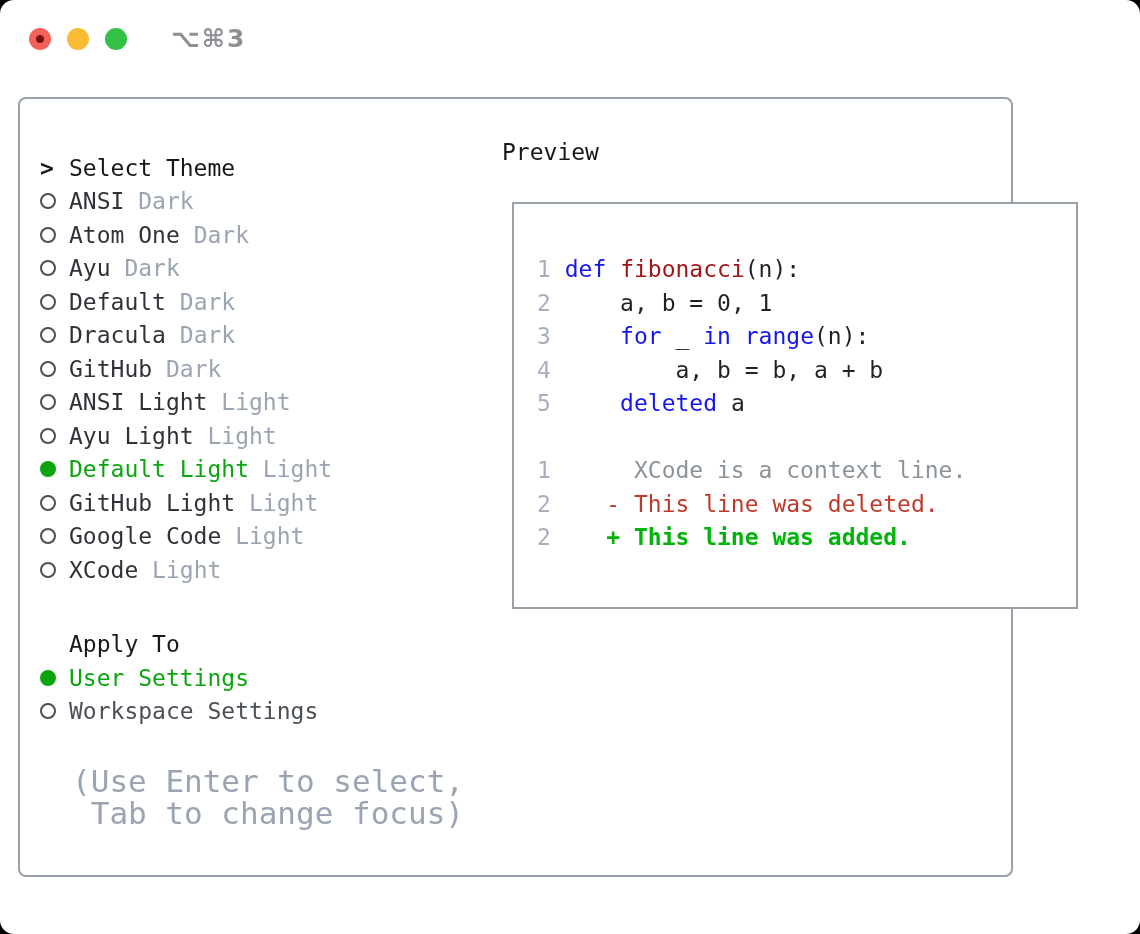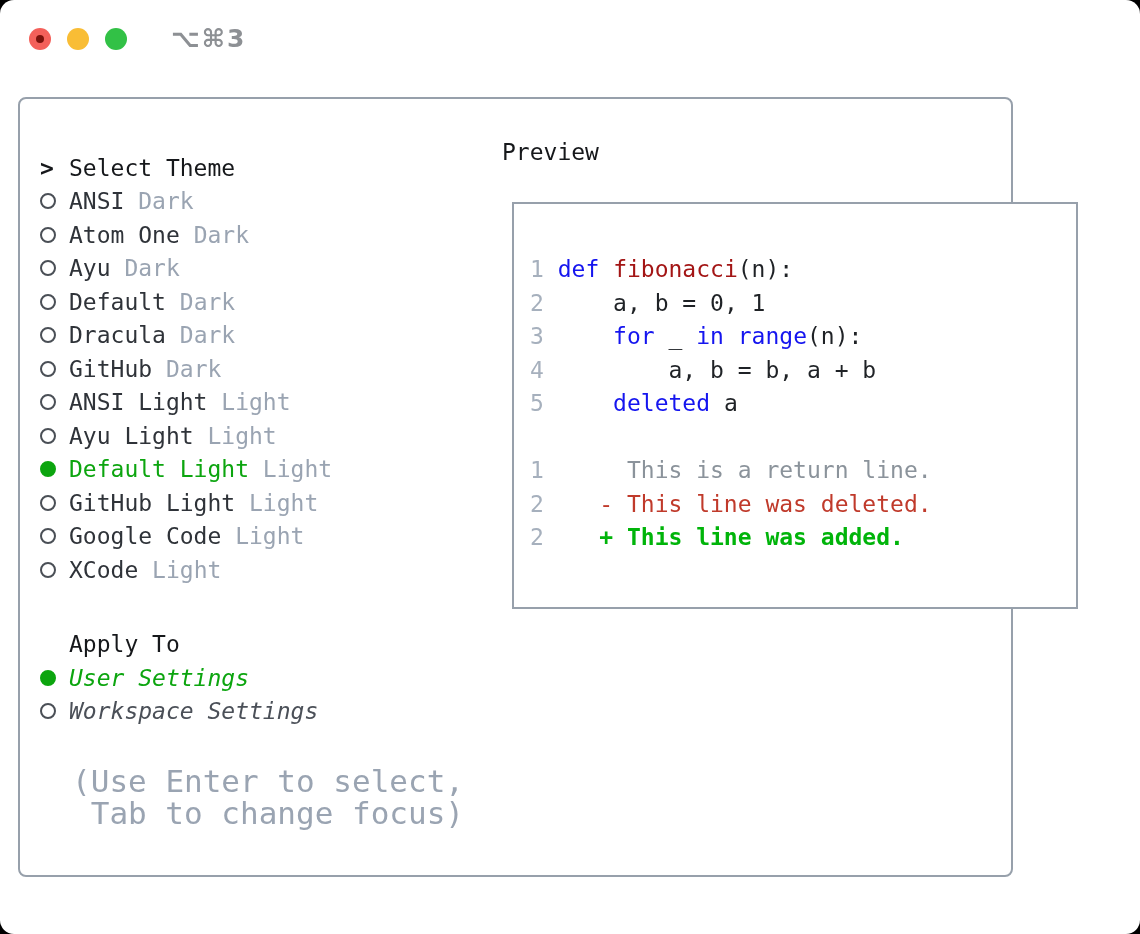--- a/index.html
+++ b/index.html
@@ -36,33 +36,33 @@
   .row{display:flex; align-items:center; height:33.5px; font-size:23px; white-space:pre;}
   .marker{width:29px; display:inline-flex; align-items:center; flex:none;}
   .caret-glyph{font-weight:bold; color:var(--ink); font-size:23px;}
   .h{font-weight:normal; color:var(--ink);}
   .left-col{position:absolute; left:20px; top:52px;}
   .radio{width:12px;height:12px;border:2px solid var(--radio-outline);border-radius:50%;box-sizing:content-box;}
   .radio.on{background:var(--accent-green);border-color:var(--accent-green);}
   .tname{color:var(--item-ink);}
   .tname.sel{color:var(--accent-green);}
   .tvar{color:var(--muted-gray);}
-  .olabel{color:var(--option-ink);font-style:italic;}
+  .olabel{color:var(--option-ink);}
   .olabel.sel{color:var(--accent-green);}
   .apply-block{margin-top:41px;}
   .help{
     margin-top:37px; width:424px; color:var(--muted-gray); font-size:31px;
     line-height:32px; white-space:pre-wrap;text-align:right;
   }
   
   .preview-title{position:absolute; left:482px; top:36px;}
   .preview-box{
     position:absolute; left:492px; top:103px; width:566px; height:407px;
     box-sizing:border-box; border:2px solid var(--border-gray); background:#fff;
-    padding:49px 0 0 16px; overflow:hidden;
+    padding:49px 0 0 23px; overflow:hidden;
   }
   .cl{white-space:pre; font-size:23px; line-height:33.5px; height:33.5px; color:var(--code-ink);}
   .ln{color:var(--line-number-gray);}
   .kw{color:var(--keyword-blue);}
   .fn{color:var(--function-red);}
   .pl{color:var(--code-ink);}
   .ctx{color:var(--context-gray);}
   .del{color:var(--deleted-red);}
   .add{color:var(--added-green);font-weight:bold;}
 </style>
@@ -116,19 +116,19 @@
       <span class="h">Preview</span>
     </div>
     <div class="preview-box">
       <div>
           <div class="cl"><span class="ln">1</span> <span class="kw">def</span><span class="pl"> </span><span class="fn">fibonacci</span><span class="pl">(n):</span></div>
           <div class="cl"><span class="ln">2</span> <span class="pl">    a, b = 0, 1</span></div>
           <div class="cl"><span class="ln">3</span> <span class="pl">    </span><span class="kw">for</span><span class="pl"> _ </span><span class="kw">in</span><span class="pl"> </span><span class="kw">range</span><span class="pl">(n):</span></div>
           <div class="cl"><span class="ln">4</span> <span class="pl">        a, b = b, a + b</span></div>
           <div class="cl"><span class="ln">5</span> <span class="pl">    </span><span class="kw">deleted</span><span class="pl"> a</span></div>
           <div class="cl"></div>
-          <div class="cl"><span class="ln">1</span><span class="ctx">      This is a return line.</span></div>
+          <div class="cl"><span class="ln">1</span><span class="ctx">      XCode is a context line.</span></div>
           <div class="cl"><span class="ln">2</span><span class="del">    - This line was deleted.</span></div>
           <div class="cl"><span class="ln">2</span><span class="add">    + This line was added.</span></div>
         </div>
     </div>
   </div>
 </div>
 
 </body></html>

